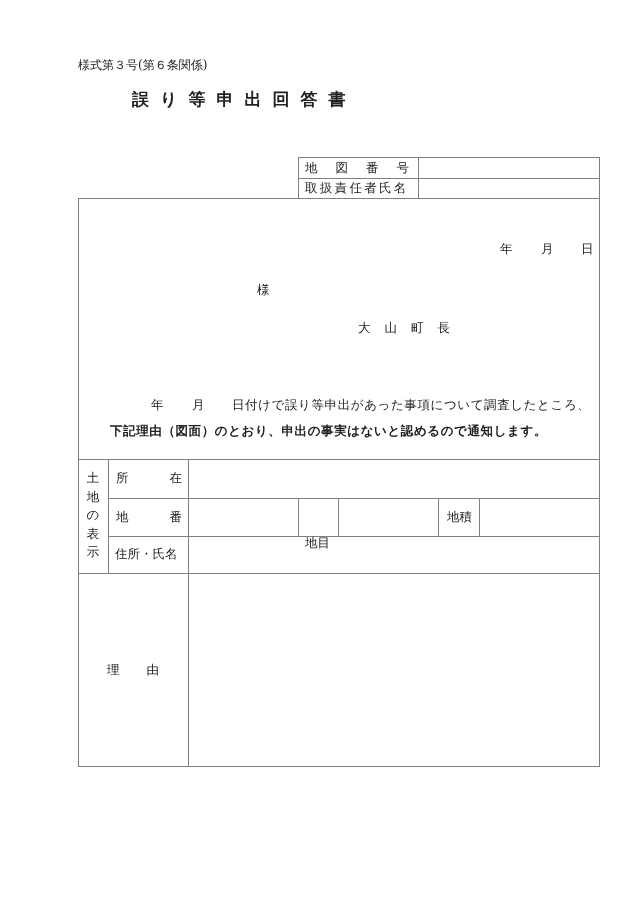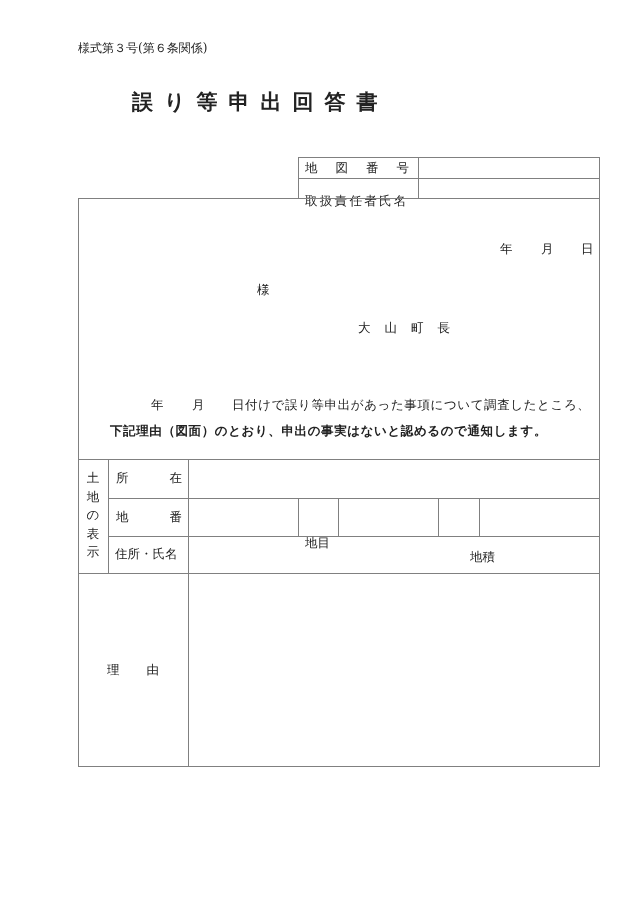--- a/index.html
+++ b/index.html
@@ -1,20 +1,20 @@
 <!DOCTYPE html>
 <html><head>
   <meta charset="utf-8">
   <style>
     html, body { margin: 0; padding: 0; background: #ffffff; }
     body { width: 630px; height: 903px; position: relative; overflow: hidden;
       font-family: "DejaVu Serif", "Liberation Serif", serif; color: #222; }
     .abs { position: absolute; }
-    .form-ref { left: 78px; top: 40px; font-size: 12px; white-space: nowrap; }
-    .title { left: 132px; top: 88px; font-size: 21px; font-weight: bold; letter-spacing: 11px; white-space: nowrap; }
+    .form-ref { left: 78px; top: 57px; font-size: 12px; white-space: nowrap; }
+    .title { left: 132px; top: 88px; font-size: 17px; font-weight: bold; letter-spacing: 11px; white-space: nowrap; }
     .line-h { position: absolute; height: 0; border-top: 1px solid #808080; }
     .line-v { position: absolute; width: 0; border-left: 1px solid #808080; }
     .t { position: absolute; font-size: 12.5px; white-space: nowrap; line-height: 1; }
     .spread { display: flex; justify-content: space-between; }
     .vert { position: absolute; font-size: 12.5px; line-height: 18.5px; width: 16px; text-align: center; }
   </style>
 </head>
 <body>
 
 <div class="abs form-ref">様式第３号(第６条関係)</div>
@@ -25,21 +25,21 @@
 <div class="line-v" style="left:298px; top:157px; height:41px;"></div>
 <div class="line-v" style="left:418px; top:157px; height:41px;"></div>
 
 <div class="t spread" style="left:305px; top:162px; width:104px;">
   <span>地</span>
   <span>図</span>
   <span>番</span>
   <span>号</span>
 </div>
 <div class="t" style="left:422px; top:162px; width:174px; height:14px;"></div>
-<div class="t" style="left:305px; top:196px; letter-spacing:2.3px;font-family:Liberation Mono, monospace;">取扱責任者氏名</div>
+<div class="t" style="left:305px; top:182px; letter-spacing:2.3px;">取扱責任者氏名</div>
 <div class="t" style="left:422px; top:182px; width:174px; height:14px;"></div>
 
 <div class="line-h" style="left:78px; top:198px; width:521px;"></div>
 <div class="line-v" style="left:78px; top:198px; height:568px;"></div>
 <div class="line-v" style="left:599px; top:157px; height:609px;"></div>
 <div class="line-h" style="left:78px; top:766px; width:522px;"></div>
 
 <div class="t" style="left:500px; top:243px;">年</div>
 <div class="t" style="left:541px; top:243px;">月</div>
 <div class="t" style="left:581px; top:243px;">日</div>
@@ -83,21 +83,21 @@
 </div>
 <div class="t" style="left:192px; top:472px; width:404px; height:14px;"></div>
 
 <div class="t spread" style="left:116px; top:511px; width:66px;">
   <span>地</span>
   <span>番</span>
 </div>
 <div class="t" style="left:192px; top:511px; width:104px; height:14px;"></div>
 <div class="t" style="left:305px; top:511px;margin-top:26px;">地目</div>
 <div class="t" style="left:342px; top:511px; width:94px; height:14px;"></div>
-<div class="t" style="left:470px; top:511px;margin-top:40px;">地積</div>
+<div class="t" style="left:447px; top:511px;">地積</div>
 <div class="t" style="left:483px; top:511px; width:113px; height:14px;"></div>
 
 <div class="t" style="left:115px; top:548px;">住所・氏名</div>
 <div class="t" style="left:192px; top:548px; width:404px; height:14px;"></div>
 
 <div class="t spread" style="left:107px; top:664px; width:52px;">
   <span>理</span>
   <span>由</span>
 </div>
 <div class="t" style="left:192px; top:578px; width:404px; height:184px;"></div>

